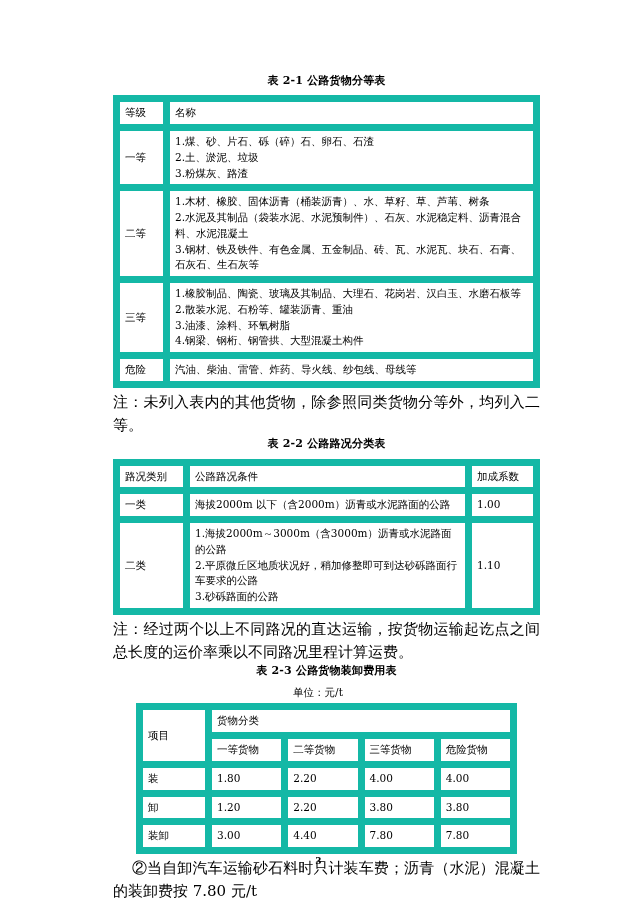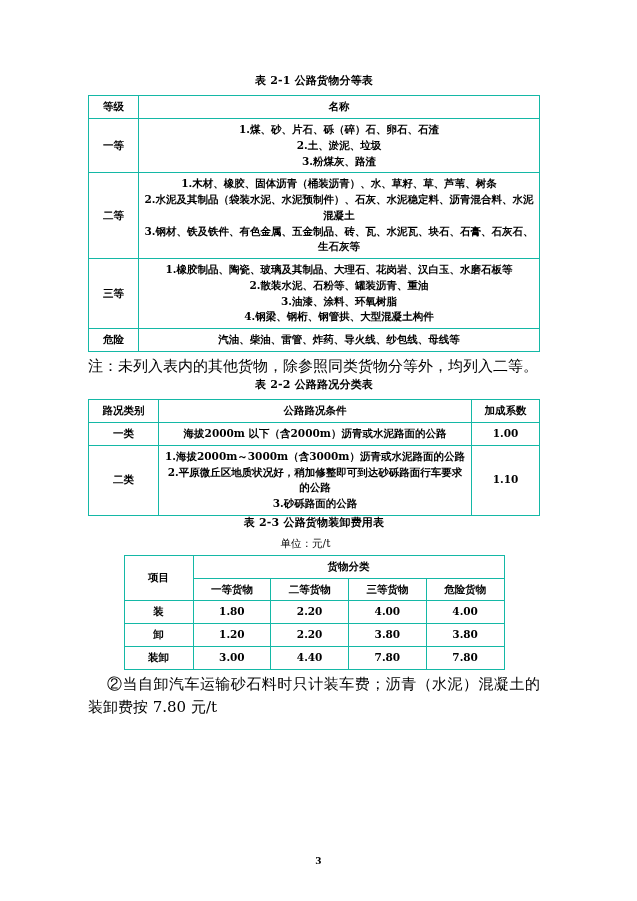--- a/index.html
+++ b/index.html
@@ -12,21 +12,21 @@
     height: 901px;
     font-family: "DejaVu Serif", "Liberation Serif", serif;
     color: #000000;
     overflow: hidden;
   }
   .page {
     position: relative;
     width: 637px;
     height: 901px;
     box-sizing: border-box;
-    padding: 74px 97px 0 88px;
+    padding: 74px 97px 0 113px;
   }
 
   .table-title {
     text-align: center;
     font-size: 11px;
     font-weight: bold;
     letter-spacing: 0.2px;
     margin: 0 0 7px 0;
     line-height: 1.3;
   }
@@ -41,26 +41,26 @@
   }
 
   table.doc-table {
     border-collapse: collapse;
     width: 100%;
     table-layout: fixed;
     font-size: 10.5px;
   }
   table.doc-table td,
   table.doc-table th {
-    border: 1px solid #14b8a6;
+    border: 7px solid #14b8a6;
     padding: 3px 5px;
     vertical-align: middle;
     line-height: 1.5;
-    font-weight: bold;
-    text-align: center;
+    font-weight: normal;
+    text-align: left;
   }
   .c-center { text-align: center; }
   .c-head { text-align: center; font-weight: bold; }
   .cell-lines > div { white-space: nowrap; }
   .cell-lines.wrap > div { white-space: normal; }
 
   .note {
     font-size: 15px;
     line-height: 1.55;
     margin: 3px 0 0 0;
@@ -188,20 +188,21 @@
             <div>2.平原微丘区地质状况好，稍加修整即可到达砂砾路面行车要求的公路</div>
             <div>3.砂砾路面的公路</div>
           </div>
         </td>
         <td class="c-center">1.10</td>
       </tr>
 
     </tbody>
   </table>
 
+  <p class="note">注：经过两个以上不同路况的直达运输，按货物运输起讫点之间总长度的运价率乘以不同路况里程计算运费。</p>
 
   <div class="table-title spacer-top-3">表 2-3  公路货物装卸费用表</div>
   <div class="unit-line">单位：元/t</div>
 
   <table class="doc-table t3">
     <colgroup>
         <col class="t3-col1">
         <col>
         <col>
         <col>

